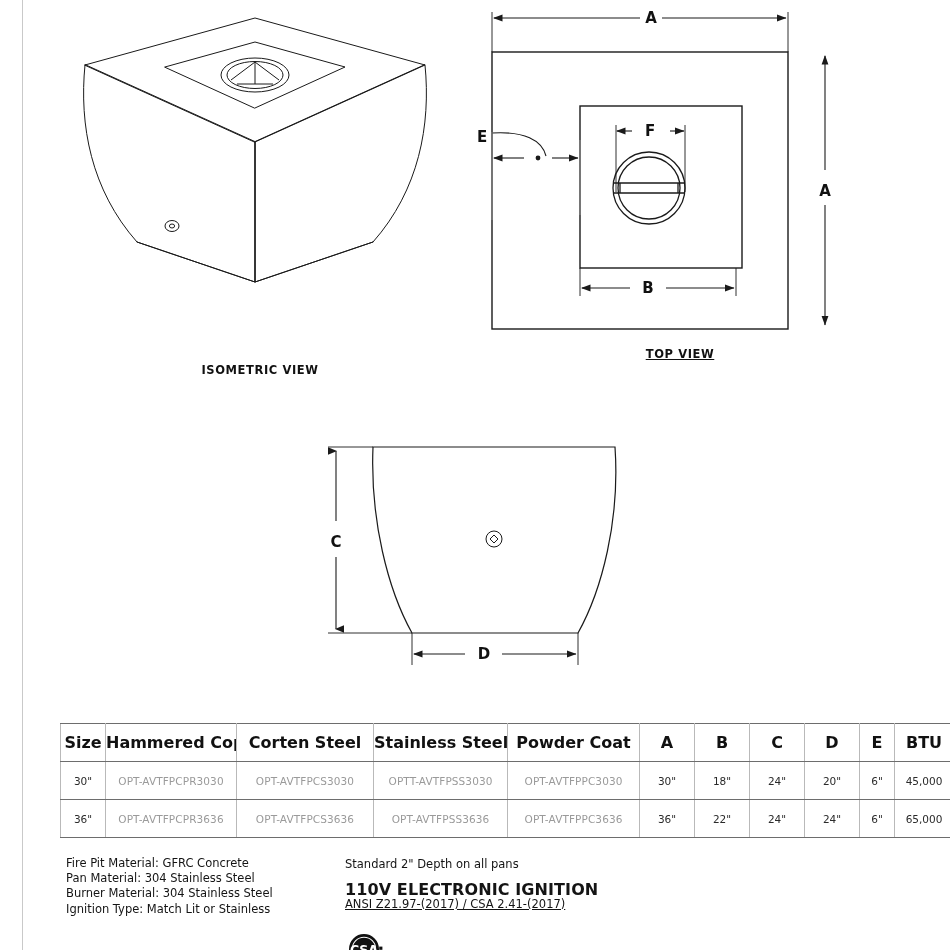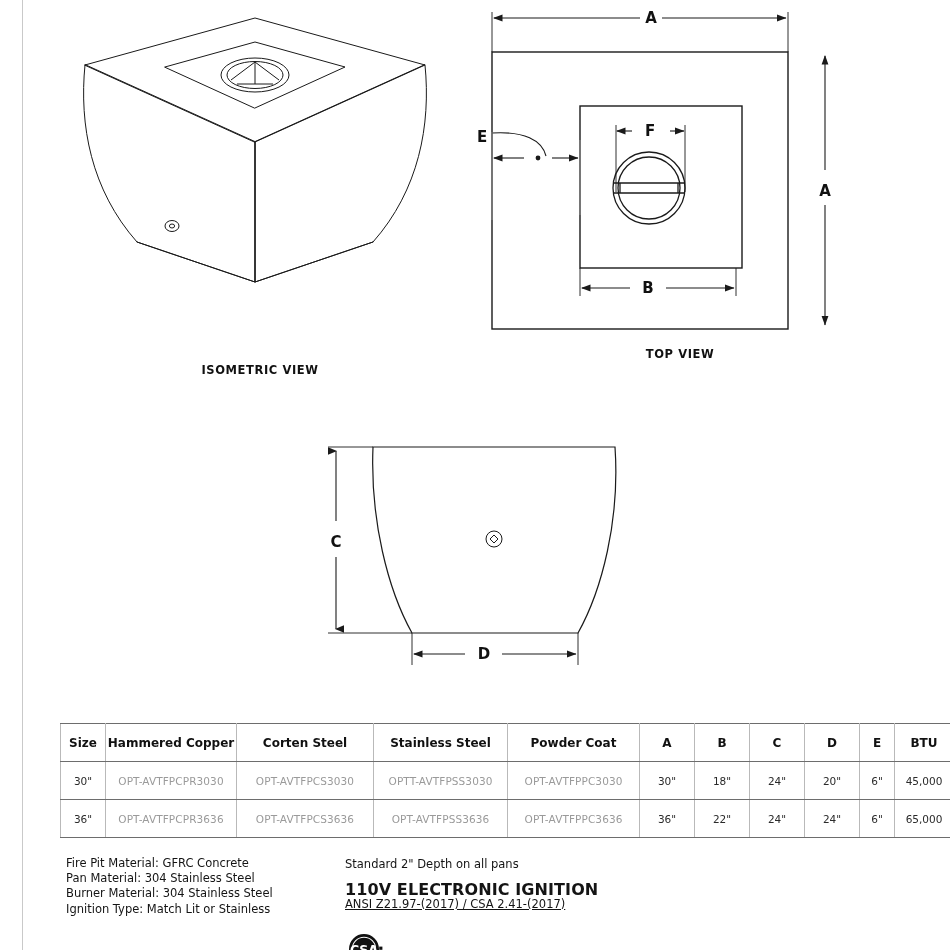--- a/index.html
+++ b/index.html
@@ -37,21 +37,21 @@
   .view-label {
     position: absolute;
     font-family: "DejaVu Sans", sans-serif;
     font-weight: bold;
     font-size: 11.5px;
     letter-spacing: 0.6px;
     color: #111;
     white-space: nowrap;
   }
   #iso-label   { left: 0;   top: 345px; width: 410px; text-align: center; margin-top: 8px; }
-  #top-label   { left: 0;   top: 347px; width: 400px; text-align: center; }
+  #top-label   { left: 0;   top: 347px; width: 400px; text-align: center; text-decoration: underline; }
   #front-label { left: 0;   top: 255px; width: 340px; text-align: center; }
 
   
   #spec-table-wrap {
     position: absolute;
     left: 60px;
     top: 723px;
     width: 832px;
   }
   table.spec {
@@ -66,21 +66,21 @@
     vertical-align: middle;
     padding: 0;
     height: 37px;
     font-size: 10.5px;
     font-weight: normal;
     white-space: nowrap;
     overflow: hidden;
   }
   table.spec thead th {
     font-weight: bold;
-    font-size: 12px;
+    font-size: 16px;
     color: #111;
     border-bottom: 1.6px solid #6d6d6d;
     border-top: 1.6px solid #6d6d6d;
   }
   table.spec tbody tr td {
     border-bottom: 1.6px solid #6d6d6d;
   }
   td.code {
     color: #9a9a9a;
     font-size: 10px;

